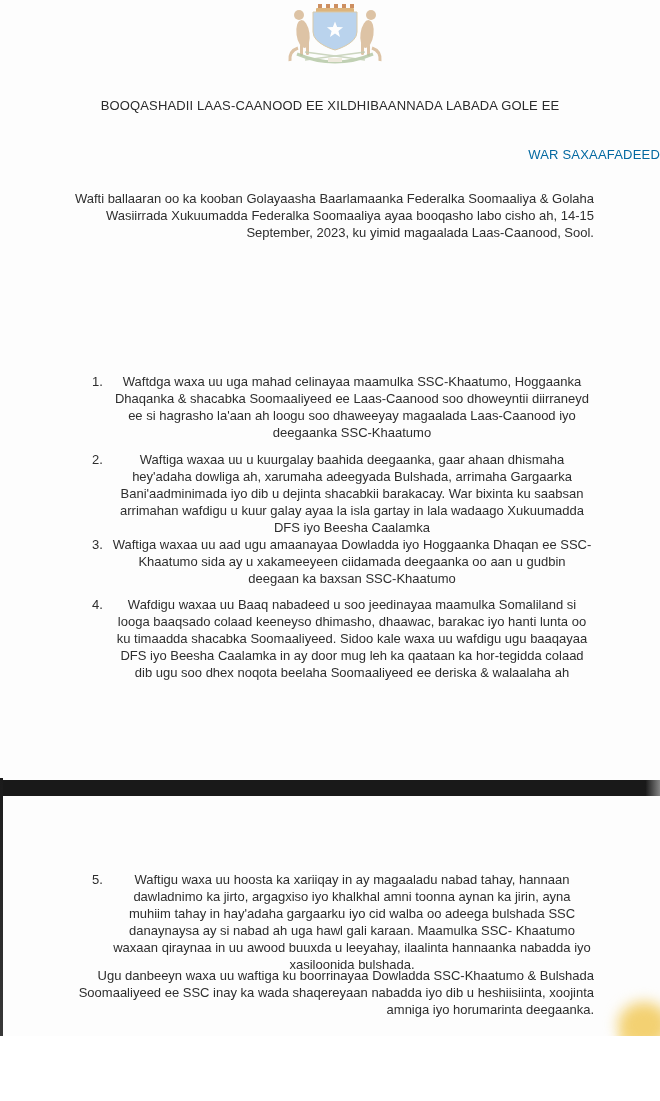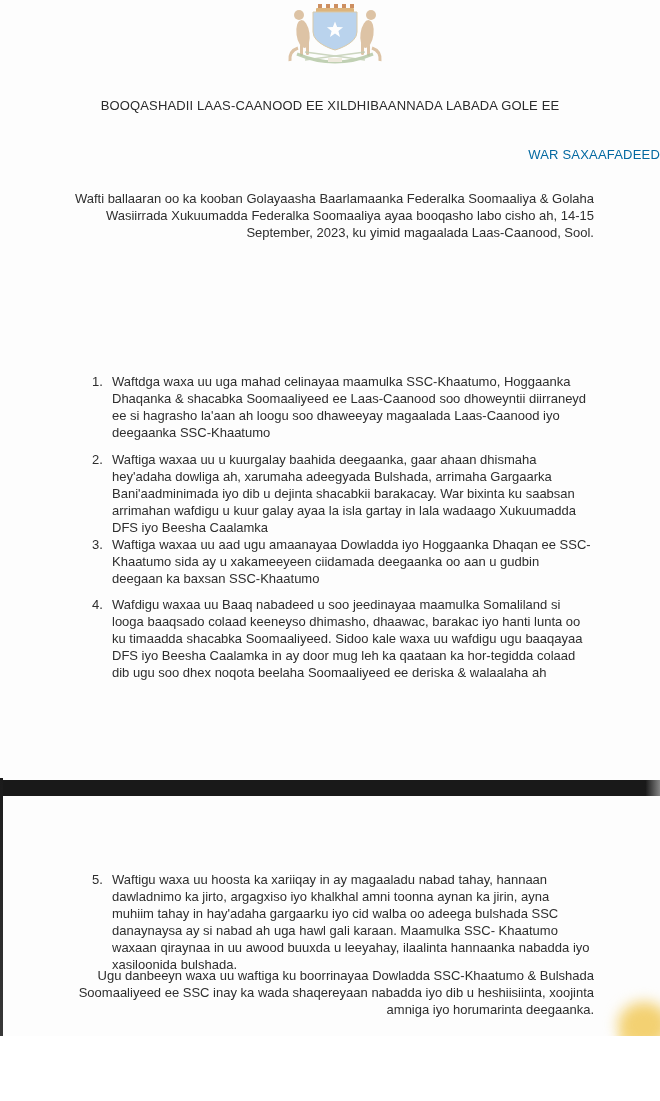--- a/index.html
+++ b/index.html
@@ -58,21 +58,21 @@
     left: 92px;
     width: 500px;
     display: flex;
   }
   .li1 { top: 373px; }
   .li2 { top: 451px; }
   .li3 { top: 536px; }
   .li4 { top: 596px; }
   .li5 { top: 871px; }
   .list-num { flex: none; width: 20px; }
-  .list-text { flex: 1; }
+  .list-text { flex: 1; text-align: center; }
   .end-label {
     position: absolute;
     top: 1053px;
     left: 0;
     right: 0;
     text-align: center;
     letter-spacing: 0.4px;
     text-decoration: underline;
     text-underline-offset: 3px;
   }

